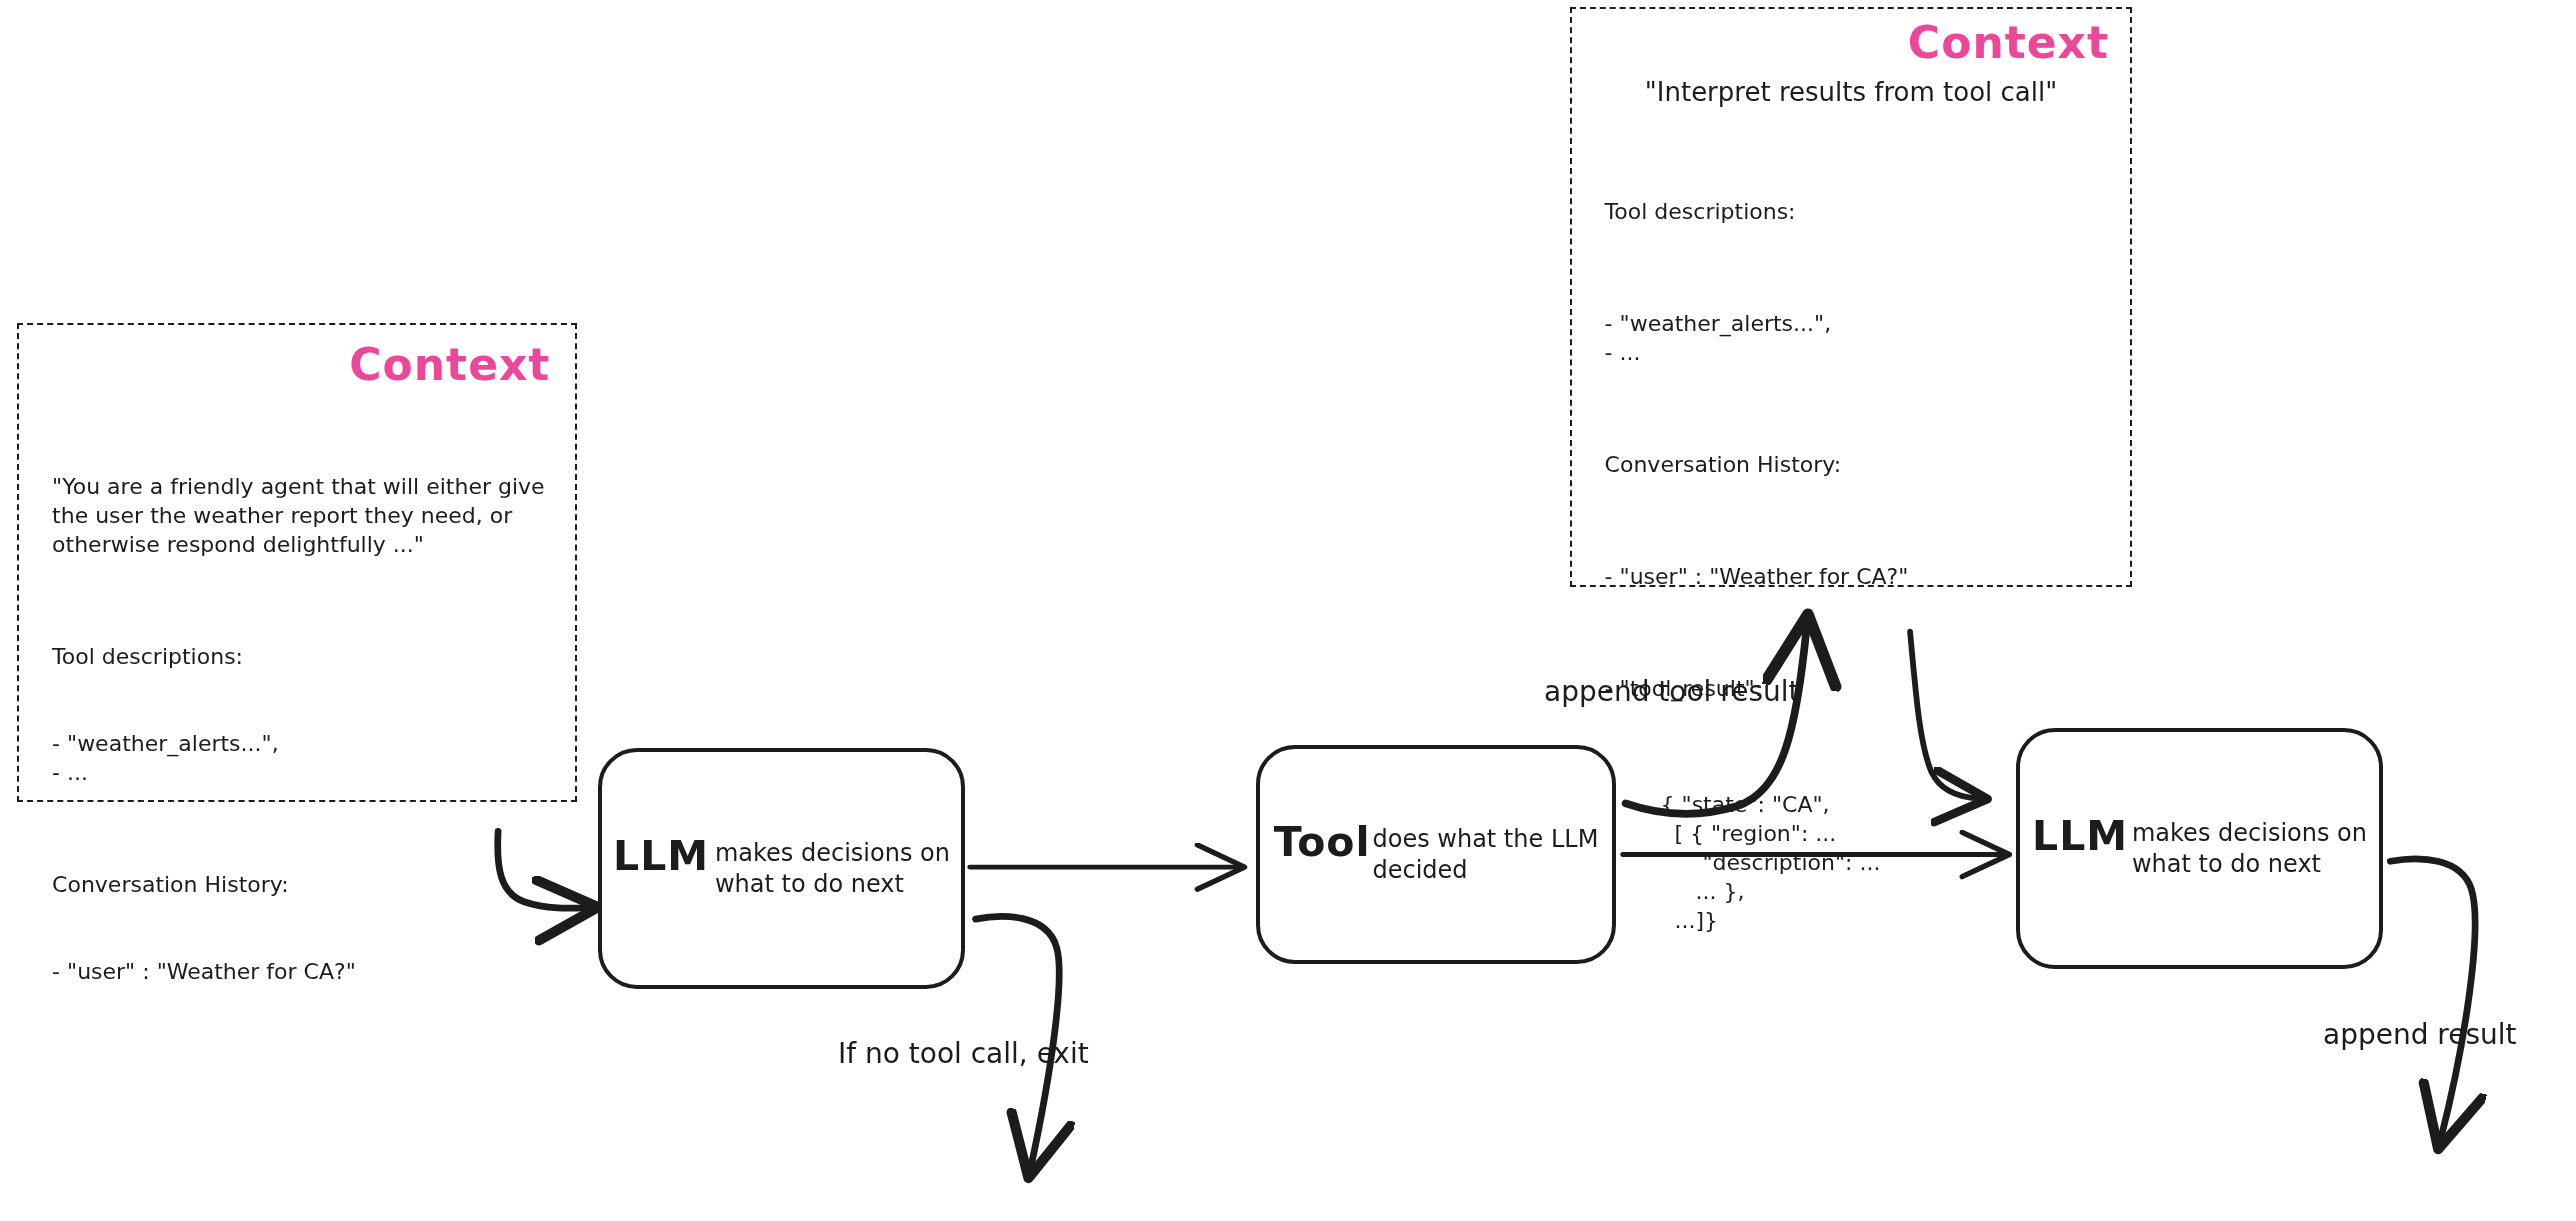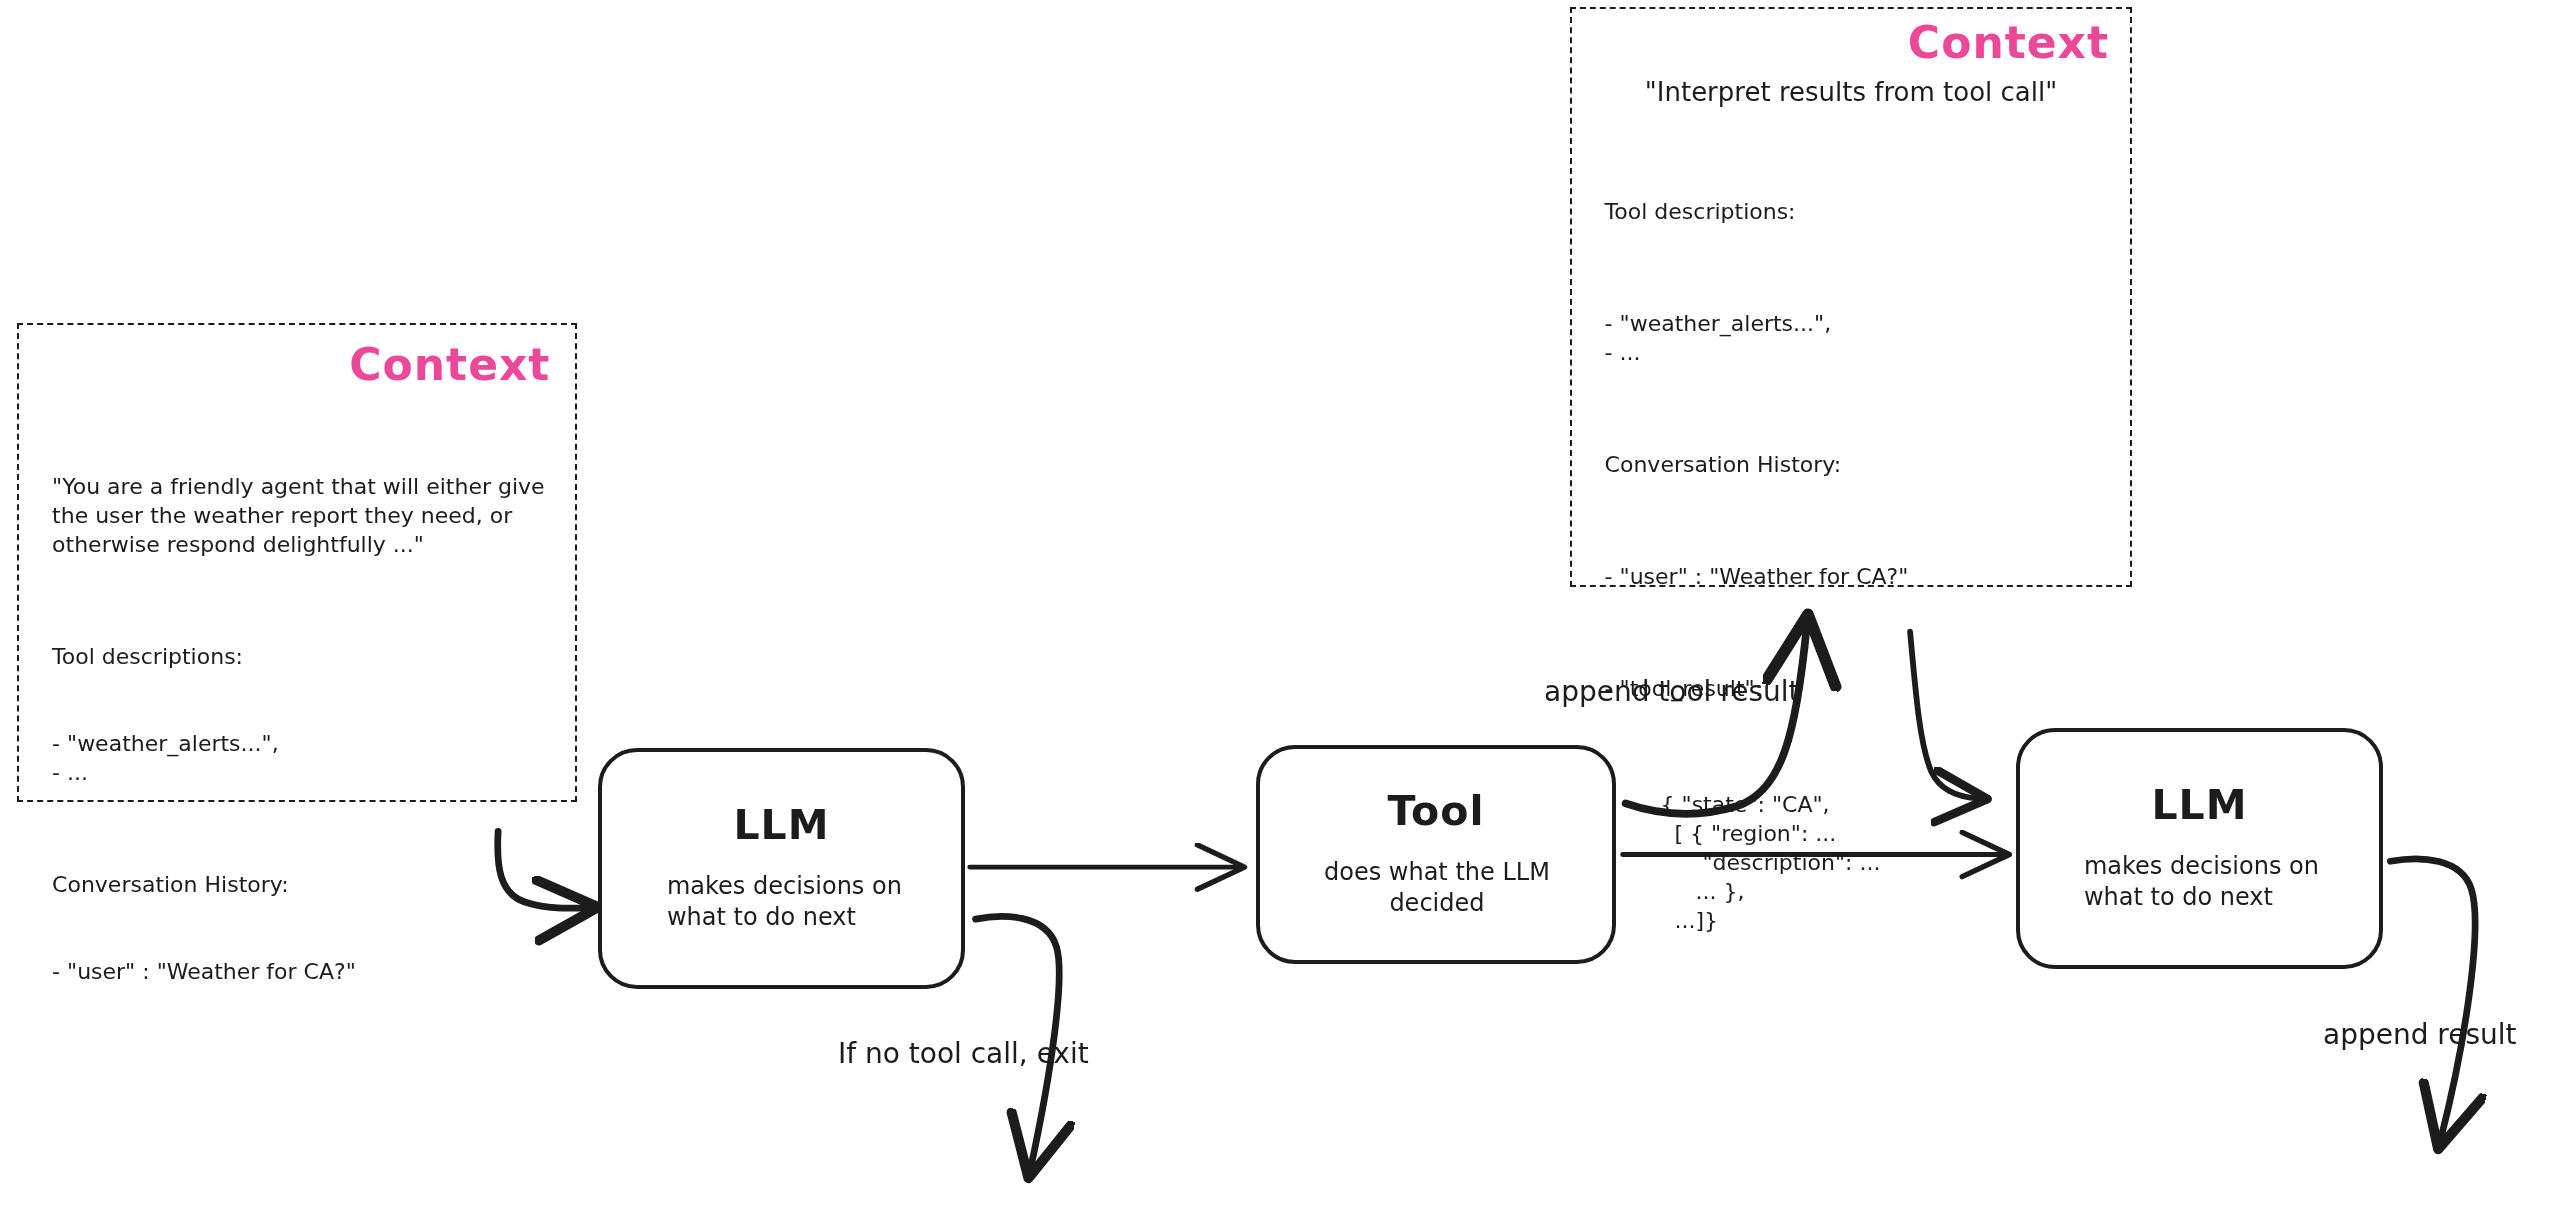--- a/index.html
+++ b/index.html
@@ -85,21 +85,21 @@
   #context-right .json-block { margin-top: 3.9px; }
 
   
   .node-box {
     position: absolute;
     border: 4.8px solid #1c1c1c;
     border-radius: 39px;
     background: #ffffff;
     box-sizing: border-box;
     display: flex;
-    flex-direction: column;
+    flex-direction: row;
     align-items: center;
     justify-content: center;
   }
   .node-title {
     font-size: 41px;
     font-weight: 700;
     letter-spacing: 1px;
     line-height: 1;
     margin-bottom: 25px;
     color: #1c1c1c;
@@ -110,21 +110,21 @@
     text-align: left;
     color: #1c1c1c;
     white-space: pre-line;
   }
 
   #node-llm-1 { left: 598px;  top: 748px; width: 367px; height: 241px; }
   #node-tool  { left: 1256px; top: 745px; width: 360px; height: 219px; }
   #node-llm-2 { left: 2016px; top: 728px; width: 367px; height: 241px; }
 
   #node-llm-1 .node-sub { padding-left: 5.8px; }
-  #node-tool  .node-sub { padding-left: 1.9px; text-align: center; }
+  #node-tool  .node-sub { padding-left: 1.9px; }
   #node-llm-2 .node-sub { padding-left: 3.9px; }
 
   
   .edge-label {
     position: absolute;
     font-size: 28px;
     line-height: 1.2;
     color: #1c1c1c;
     white-space: nowrap;
   }

